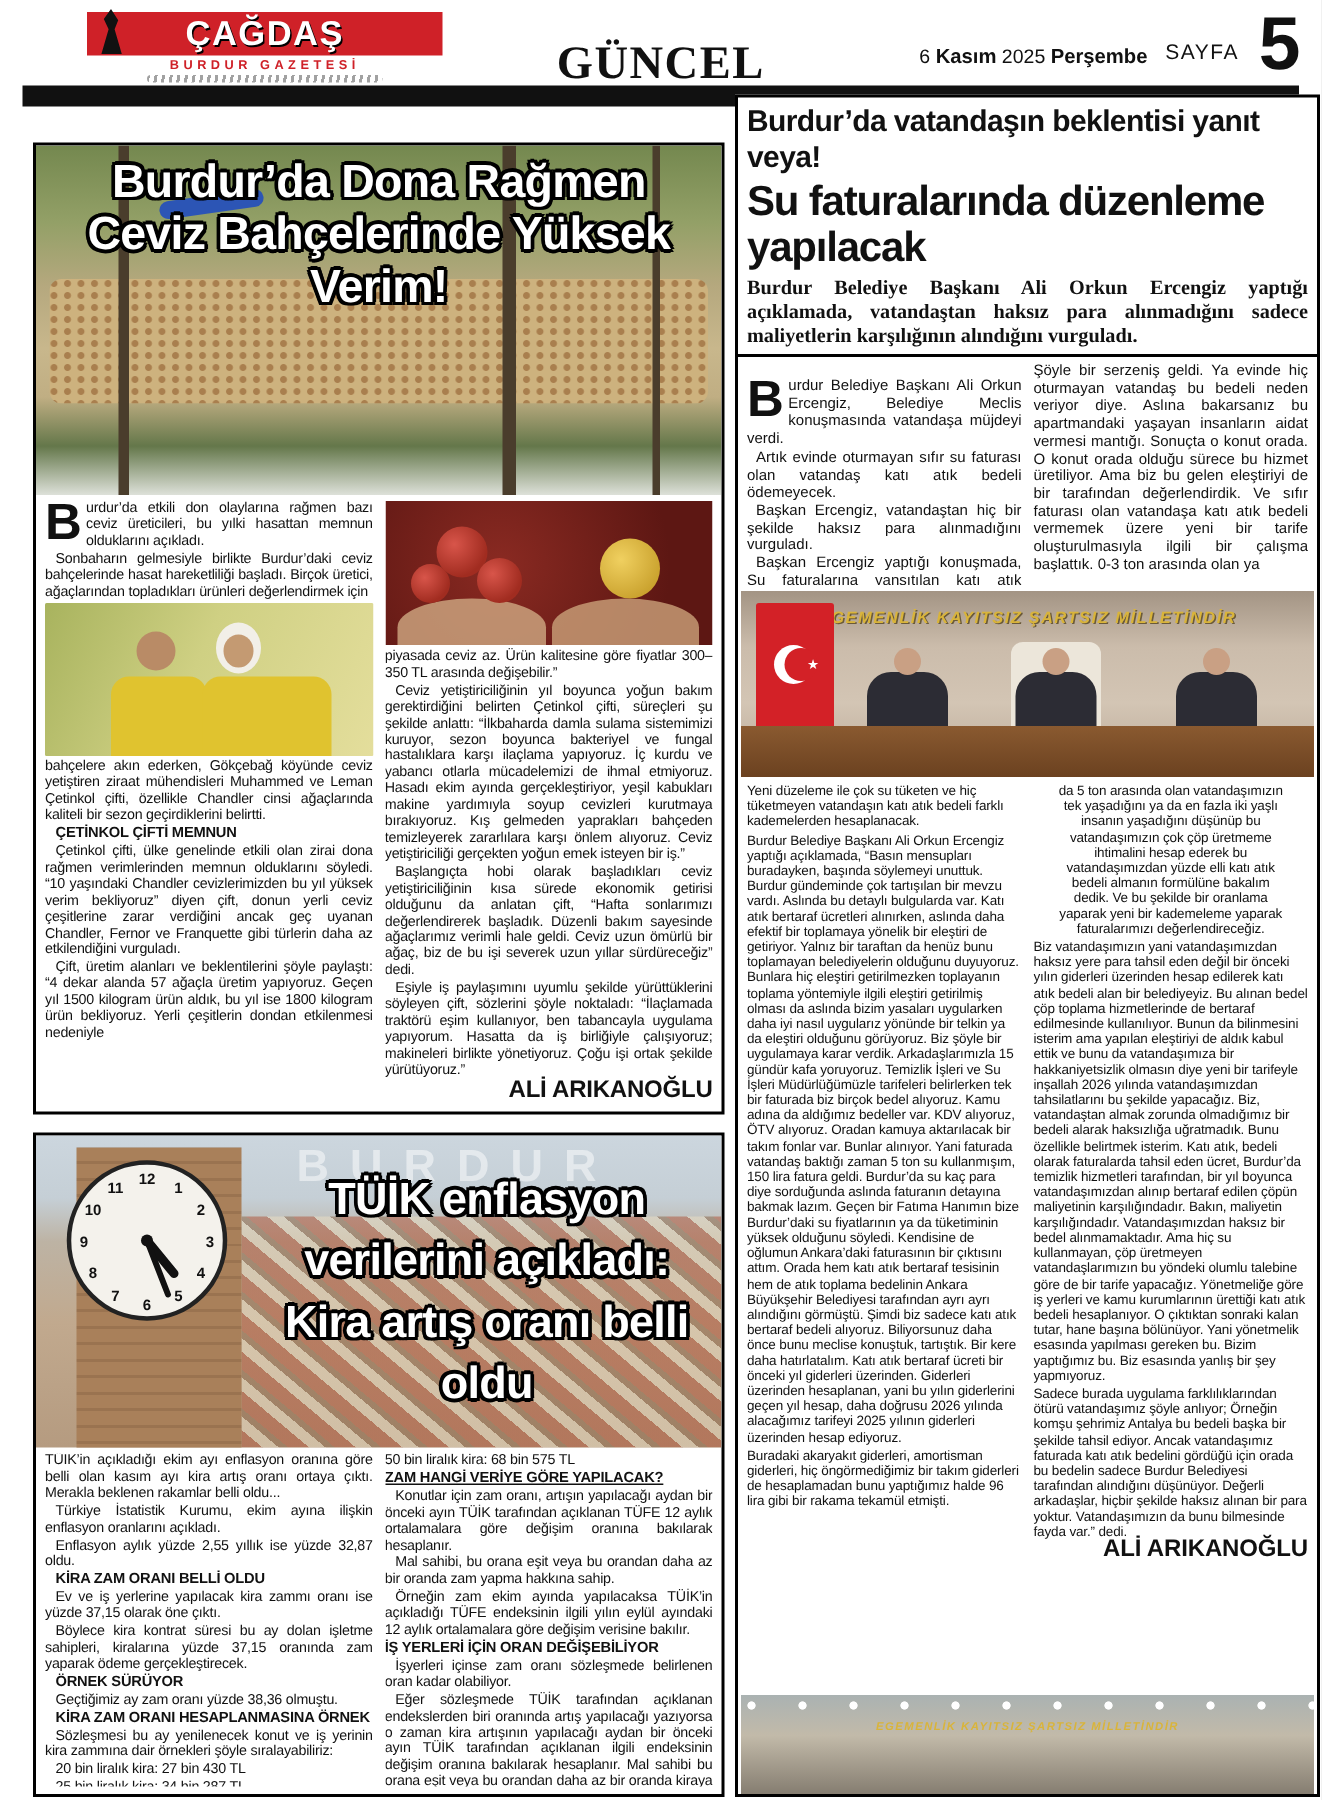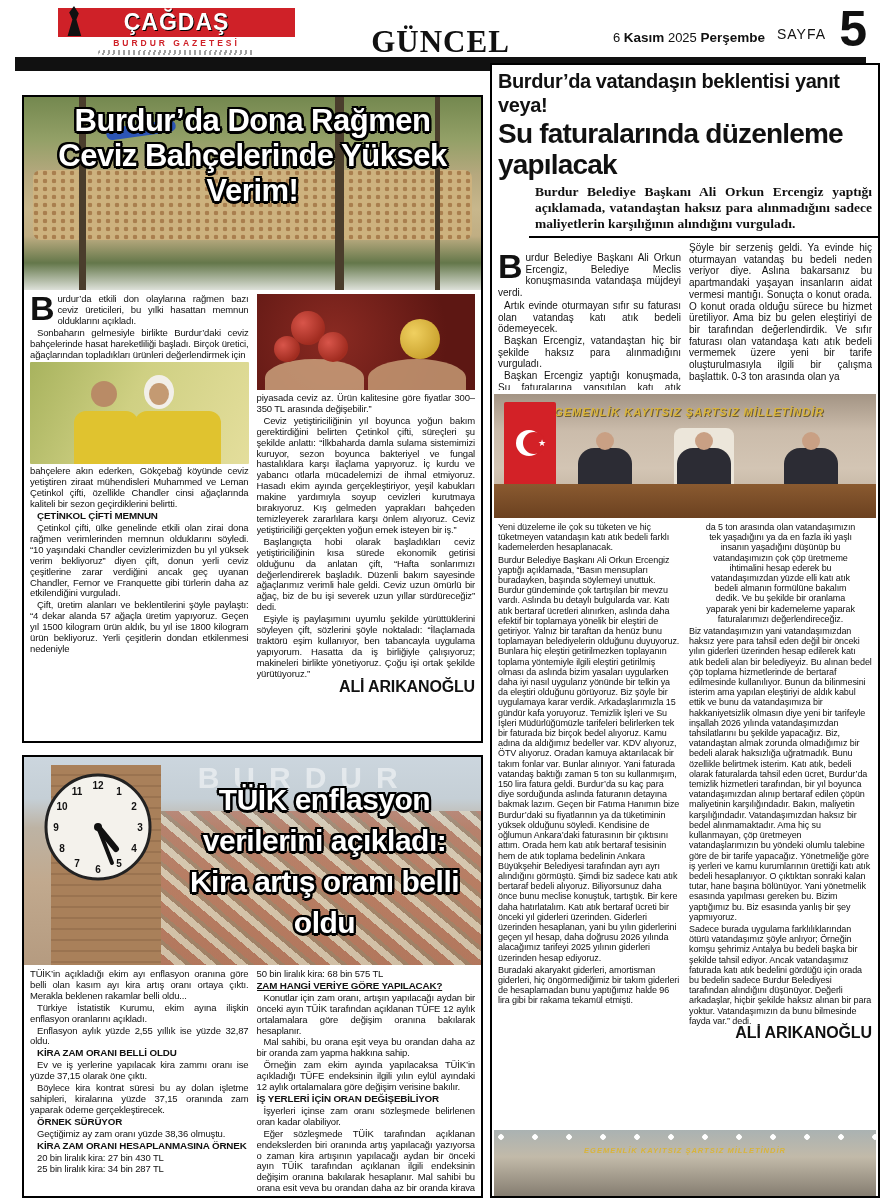--- a/index.html
+++ b/index.html
@@ -30,21 +30,21 @@
   .bt p{margin:0 0 1px;text-indent:7px;}
   .bt p.noind{text-indent:0;}
   .sh{font-weight:bold;font-size:9.8px;margin:1px 0;text-indent:7px;}
   .dropcap{float:left;font-weight:bold;font-size:34px;line-height:27px;padding:1px 3px 0 0;}
   .byline{font-weight:bold;text-align:right;font-size:16px;margin-top:2px;}
   .outline{color:#fff;font-weight:800;letter-spacing:-.5px;
            text-shadow:-2px -2px 0 #000,2px -2px 0 #000,-2px 2px 0 #000,2px 2px 0 #000,
                         0 -2.5px 0 #000,0 2.5px 0 #000,-2.5px 0 0 #000,2.5px 0 0 #000;}
 
   
-  .wal-photo{position:relative;height:193px;overflow:hidden;
+  .wal-photo{position:relative;height:233px;overflow:hidden;
     background:linear-gradient(#74884f,#93a067 22%,#b5a87e 40%,#c8b78c 58%,#c0ae83 72%,#64774a 86%,#56684233);}
   .wal-nuts{position:absolute;left:2%;right:2%;top:38%;height:36%;border-radius:8px;
     background-color:#cdb27e;background-image:radial-gradient(circle at 3px 3px,#a97f4e 2px,transparent 2.6px);
     background-size:9px 8px;}
   .wal-trunk{position:absolute;width:7px;background:#4a3d2c;}
   .wal-tarp{position:absolute;left:18%;top:14%;width:70px;height:12px;background:#2c55b5;border-radius:6px;transform:rotate(-8deg);}
   .wal-head{position:absolute;left:0;right:0;top:6px;text-align:center;}
   .wal-head div{font-size:31px;line-height:35px;}
 
   .photo-couple{position:relative;height:102px;margin:2px 0;overflow:hidden;border-radius:1px;
@@ -69,21 +69,21 @@
   .tower{position:absolute;left:6%;top:4%;width:110px;height:100%;
     background:repeating-linear-gradient(#a9805a 0 9px,#9a7350 9px 11px);}
   .tuik-mark{position:absolute;left:38%;top:4px;font-size:30px;font-weight:800;letter-spacing:14px;color:#ffffff;opacity:.5;}
   .tuik-head{position:absolute;left:150px;right:6px;top:22px;text-align:center;}
   .tuik-head div{font-size:30px;line-height:41px;}
 
   
   .su-kicker{font-weight:900;font-size:20px;line-height:24px;text-align:left;padding:4px 6px 0;letter-spacing:-.4px;}
   .su-main{font-weight:900;font-size:28px;line-height:31px;padding:1px 6px 2px;letter-spacing:-.8px;}
   .su-sub{font-family:"Liberation Serif",serif;font-weight:bold;font-size:13.5px;line-height:16px;
-          padding:2px 6px 4px;border-bottom:2px solid #000;text-align:justify;margin-left:37px;}
+          padding:2px 6px 4px;border-bottom:2px solid #000;text-align:justify;}
   .bt3{font-size:10px;line-height:11.7px;}
   .bt2{font-size:9px;line-height:10.2px;letter-spacing:-.1px;}
   .intro-cols{height:148px;}
   .council{position:relative;height:124px;overflow:hidden;margin:0 2px;
     background:linear-gradient(#a3948娱4,#cbbcab 30%,#d3c5b4 60%,#b9a896 100%);
     background:linear-gradient(#a39484,#cbbcab 30%,#d3c5b4 60%,#b9a896 100%);}
   .council-banner{position:absolute;left:0;right:0;top:12px;text-align:center;
     color:#d9b43a;font-weight:800;font-style:italic;font-size:11px;letter-spacing:1px;
     text-shadow:1px 1px 0 #6a5a3a;}
   .flag{position:absolute;left:10px;top:8px;width:52px;height:86px;background:#d32127;border-radius:2px;}
@@ -202,20 +202,21 @@
       <div class="col">
         <p class="noind">TÜİK’in açıkladığı ekim ayı enflasyon oranına göre belli olan kasım ayı kira artış oranı ortaya çıktı. Merakla beklenen rakamlar belli oldu...</p>
         <p>Türkiye İstatistik Kurumu, ekim ayına ilişkin enflasyon oranlarını açıkladı.</p>
         <p>Enflasyon aylık yüzde 2,55 yıllık ise yüzde 32,87 oldu.</p>
         <div class="sh">KİRA ZAM ORANI BELLİ OLDU</div>
         <p>Ev ve iş yerlerine yapılacak kira zammı oranı ise yüzde 37,15 olarak öne çıktı.</p>
         <p>Böylece kira kontrat süresi bu ay dolan işletme sahipleri, kiralarına yüzde 37,15 oranında zam yaparak ödeme gerçekleştirecek.</p>
         <div class="sh">ÖRNEK SÜRÜYOR</div>
         <p>Geçtiğimiz ay zam oranı yüzde 38,36 olmuştu.</p>
         <div class="sh">KİRA ZAM ORANI HESAPLANMASINA ÖRNEK</div>
+        <p>Sözleşmesi bu ay yenilenecek konut ve iş yerinin kira zammına dair örnekleri şöyle sıralayabiliriz:</p>
         <p>20 bin liralık kira: 27 bin 430 TL</p>
         <p>25 bin liralık kira: 34 bin 287 TL</p>
 
       </div>
       <div class="col">
         <p class="noind">50 bin liralık kira: 68 bin 575 TL</p>
         <div class="sh" style="text-indent:0;text-decoration:underline;">ZAM HANGİ VERİYE GÖRE YAPILACAK?</div>
         <p>Konutlar için zam oranı, artışın yapılacağı aydan bir önceki ayın TÜİK tarafından açıklanan TÜFE 12 aylık ortalamalara göre değişim oranına bakılarak hesaplanır.</p>
         <p>Mal sahibi, bu orana eşit veya bu orandan daha az bir oranda zam yapma hakkına sahip.</p>
         <p>Örneğin zam ekim ayında yapılacaksa TÜİK’in açıkladığı TÜFE endeksinin ilgili yılın eylül ayındaki 12 aylık ortalamalara göre değişim verisine bakılır.</p>

